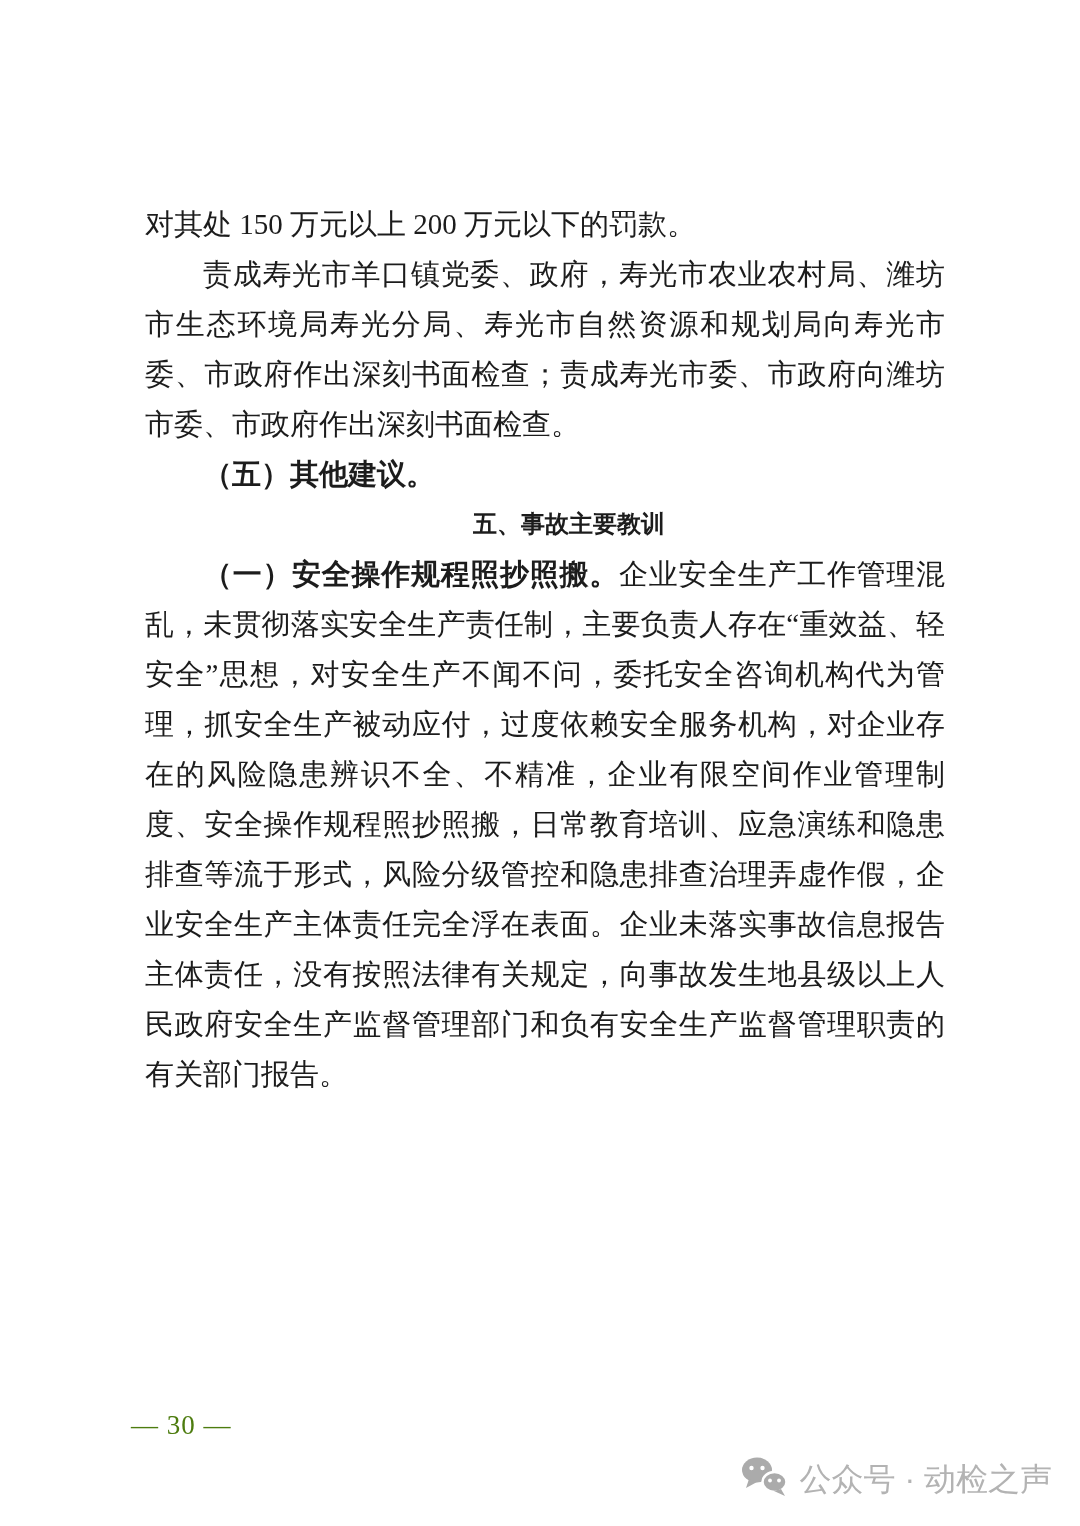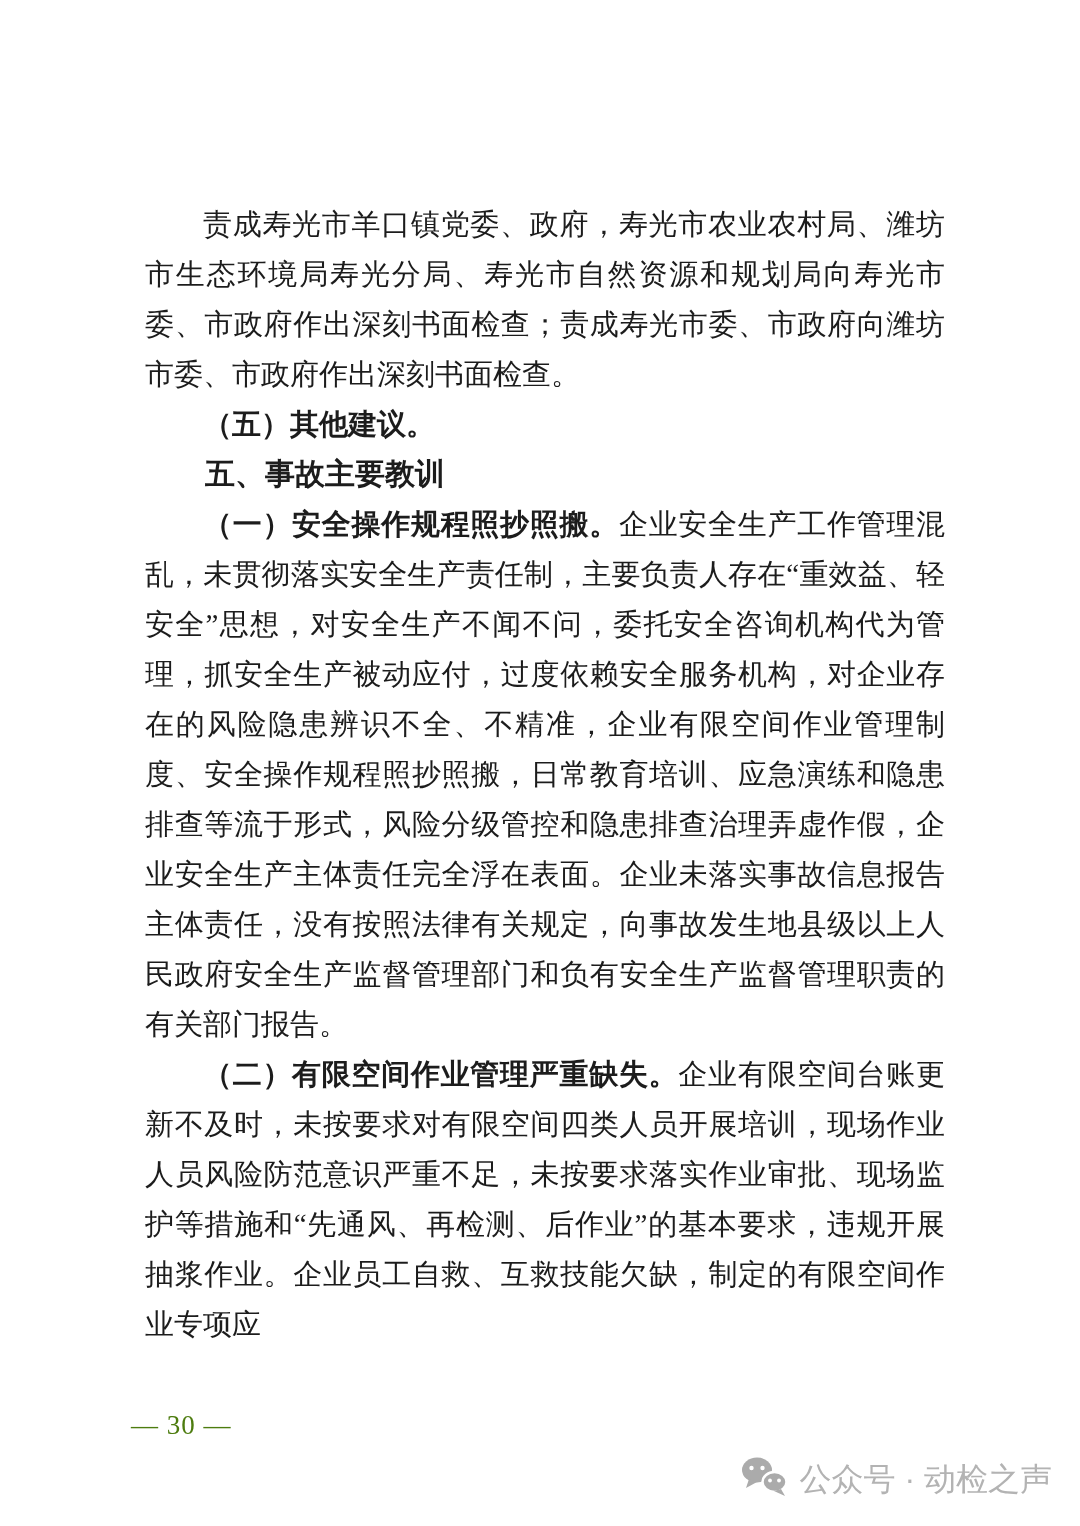--- a/index.html
+++ b/index.html
@@ -34,25 +34,25 @@
   }
   .indent {
     text-indent: 2em;
   }
   .subhead {
     font-weight: 700;
   }
   .section-heading {
     margin: 0;
     text-indent: 2em;
-    font-size: 30px;
+    font-size: 24px;
     line-height: 50px;
     font-weight: 700;
     font-family: Liberation Sans, sans-serif;
-    text-align: left;
+    text-align: center;
   }
   .lead {
     font-weight: 700;
   }
   .lesson2 {
     margin-top: 9px;
   }
   .page-number {
     position: absolute;
     left: 131px;
@@ -78,30 +78,30 @@
   .watermark svg {
     display: block;
   }
 </style>
 </head>
 <body>
 
 <div class="page">
 
   <div class="content">
+    <p class="noindent">对其处 150 万元以上 200 万元以下的罚款。</p>
 
     <p class="indent">责成寿光市羊口镇党委、政府，寿光市农业农村局、潍坊市生态环境局寿光分局、寿光市自然资源和规划局向寿光市委、市政府作出深刻书面检查；责成寿光市委、市政府向潍坊市委、市政府作出深刻书面检查。</p>
 
     <p class="indent subhead">（五）其他建议。</p>
 
     <h2 class="section-heading">五、事故主要教训</h2>
 
     <p class="indent"><b class="lead">（一）安全操作规程照抄照搬。</b><span>企业安全生产工作管理混乱，未贯彻落实安全生产责任制，主要负责人存在“重效益、轻安全”思想，对安全生产不闻不问，委托安全咨询机构代为管理，抓安全生产被动应付，过度依赖安全服务机构，对企业存在的风险隐患辨识不全、不精准，企业有限空间作业管理制度、安全操作规程照抄照搬，日常教育培训、应急演练和隐患排查等流于形式，风险分级管控和隐患排查治理弄虚作假，企业安全生产主体责任完全浮在表面。企业未落实事故信息报告主体责任，没有按照法律有关规定，向事故发生地县级以上人民政府安全生产监督管理部门和负有安全生产监督管理职责的有关部门报告。</span></p>
 
-    <p class="indent lesson2"><b class="lead">（二）有限空间作业管理严重缺失。</b><span>企业有限空间台账更新不及时，未按要求对有限空间四类人员开展培训，现场作业人员风险防范意识严重不足，未按要求落实作业审批、现场监护等措施和“先通风、再检测、后作业”的基本要求，违规开展抽浆作业。企业员工自救、互救技能欠缺，制定的有限空间作业专项应</span></p>
   </div>
 
   <div class="page-number">— 30 —</div>
 
   <div class="watermark">
     <span>
       <svg width="48" height="40" viewBox="0 0 48 40" xmlns="http://www.w3.org/2000/svg">
 
         <ellipse cx="17" cy="14" rx="15" ry="12.5" fill="#ababab"></ellipse>
         <path d="M9 23 L6 32 L17 26 Z" fill="#ababab"></path>

